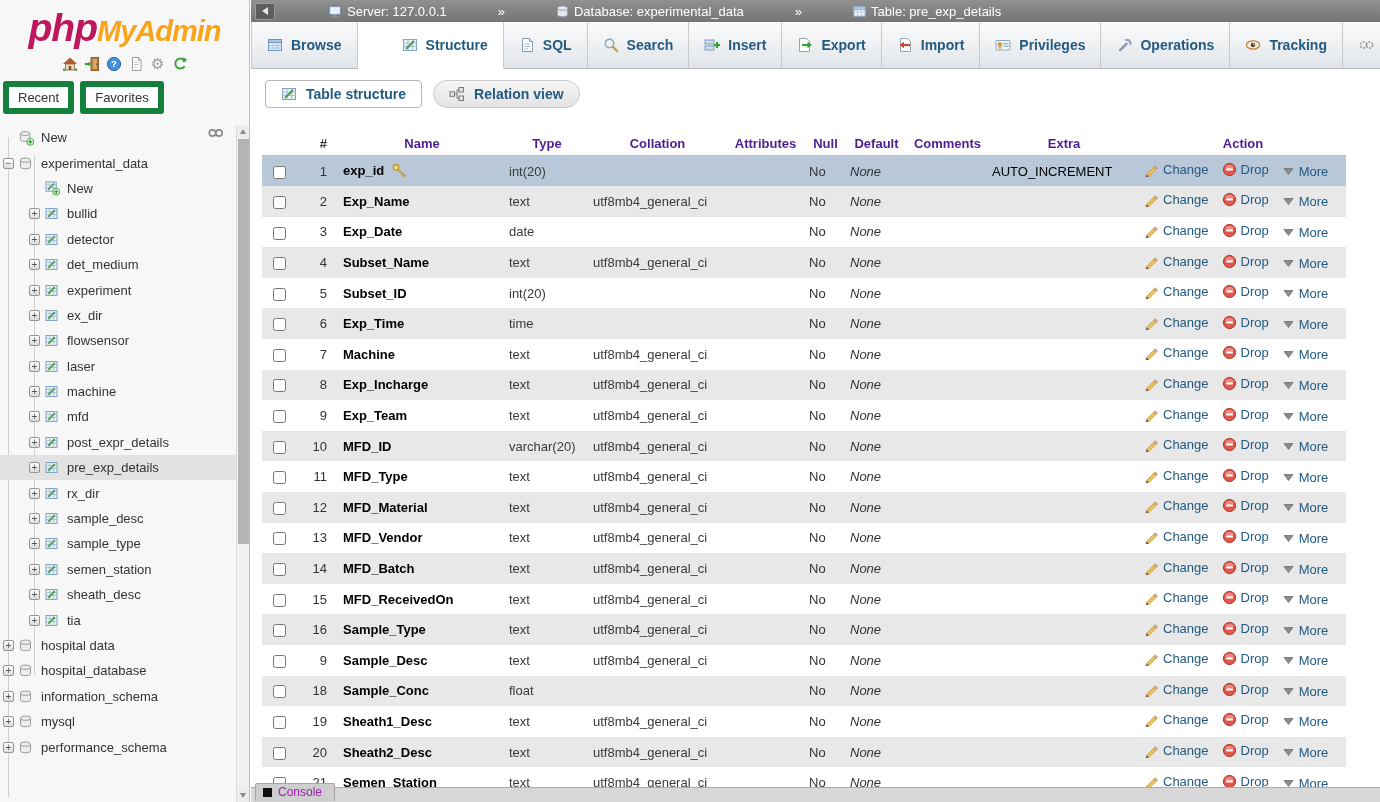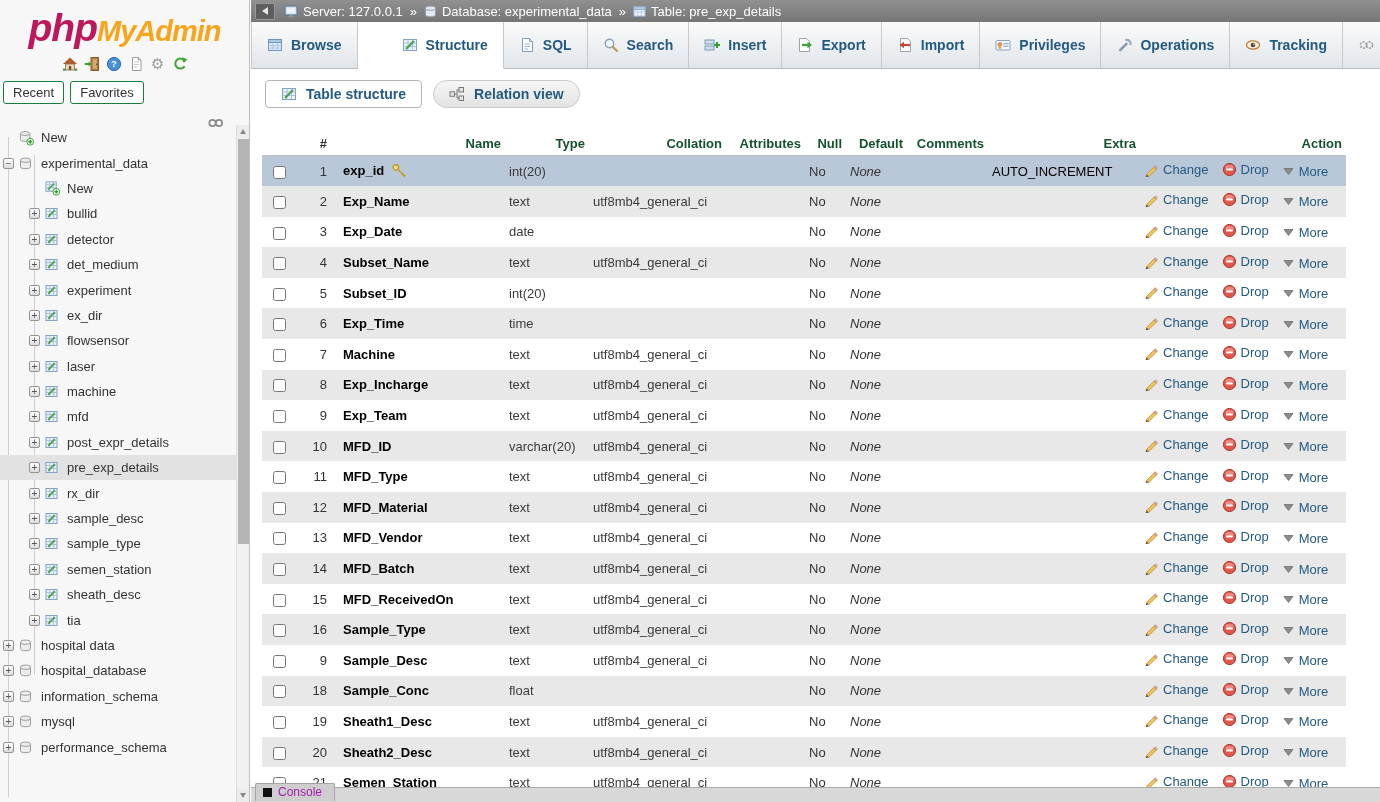--- a/index.html
+++ b/index.html
@@ -8,21 +8,21 @@
 
   
   .sidebar { position:absolute; left:0; top:0; width:250px; height:802px; background:#f7f7f7; border-right:1px solid #bdbdbd; }
   .logo-area { text-align:center; padding-top:6px; cursor:pointer; }
   .logo-php { font-size:39px; font-weight:bold; font-style:italic; color:#be185d; letter-spacing:-1px; }
   .logo-rest { font-size:29px; font-weight:bold; font-style:italic; color:#f8a51b; letter-spacing:-1px; }
   .side-toolbar { display:flex; justify-content:center; align-items:center; gap:5px; padding:5px 0 7px; }
   .side-toolbar .tbi { width:17px; height:17px; display:inline-flex; align-items:center; justify-content:center; cursor:pointer; }
   .uni-gear { color:#9a9a9a; font-size:15px; line-height:16px; }
   .side-buttons { padding:2px 3px 8px; display:flex; gap:6px; }
-  .side-buttons button { font-family:inherit; font-size:13px; color:#333; background:#fff; border:1px solid #15803d; border-radius:3px; padding:3px 9px; cursor:pointer; }
+  .side-buttons button { font-family:inherit; font-size:13px; color:#333; background:#fff; border:6px solid #15803d; border-radius:3px; padding:3px 9px; cursor:pointer; }
   .tree-head { height:24px; position:relative; }
   .tree-head .link-slot { position:absolute; right:24px; top:5px; cursor:pointer; }
   .tree { position:absolute; top:125px; bottom:0; left:0; width:237px; overflow:hidden;
           background-image:linear-gradient(#cfcfcf,#cfcfcf), linear-gradient(#cfcfcf,#cfcfcf);
           background-size:1px 660px, 1px 520px; background-position:8px 12px, 34px 30px; background-repeat:no-repeat; }
   .tree-item { height:25.4px; display:flex; align-items:center; cursor:pointer; color:#333; white-space:nowrap; }
   .tree-item.selected { background:#e2e2e2; }
   .tree-item .exp { width:11px; height:11px; flex:0 0 11px; border:1px solid #949494; border-radius:2px; background:linear-gradient(#fdfdfd,#dcdcdc); margin-right:5px; position:relative; }
   .tree-item .exp.hidden { visibility:hidden; }
   .tree-item .exp::before { position:absolute; left:0; top:-1px; width:9px; text-align:center; font-size:10px; line-height:11px; color:#555; }
@@ -34,41 +34,41 @@
   .side-scrollbar { position:absolute; right:0; top:125px; bottom:0; width:13px; background:#f1f1f1; border-left:1px solid #dcdcdc; }
   .sb-up,.sb-down { position:absolute; left:0; width:12px; height:13px; background:#ececec; cursor:pointer; }
   .sb-up { top:0; } .sb-down { bottom:0; }
   .sb-up::after,.sb-down::after { content:""; position:absolute; left:3px; }
   .sb-up::after { top:4px; border-left:3px solid transparent; border-right:3px solid transparent; border-bottom:5px solid #8a8a8a; }
   .sb-down::after { bottom:4px; border-left:3px solid transparent; border-right:3px solid transparent; border-top:5px solid #8a8a8a; }
   .sb-thumb { position:absolute; left:1px; top:14px; width:11px; height:405px; background:#b4b4b4; cursor:pointer; }
 
   
   .main { position:absolute; left:251px; top:0; right:0; bottom:0; background:#fff; }
-  .breadcrumb { height:22px; background:linear-gradient(#909090,#757575); color:#fff; display:flex; align-items:center; padding-left:4px; }
+  .breadcrumb { height:22px; background:linear-gradient(#909090,#757575); color:#fff; display:flex; align-items:center; padding-left:4px;gap:44px; }
   .collapse-btn { width:20px; height:17px; background:#5d5d5d; border:1px solid #989898; border-radius:2px; display:flex; align-items:center; justify-content:center; margin-right:9px; cursor:pointer; }
   .collapse-arrow { width:0; height:0; border-top:4px solid transparent; border-bottom:4px solid transparent; border-right:6px solid #e6e6e6; }
   .bc-item { display:inline-flex; align-items:center; gap:5px; cursor:pointer; }
   .bc-sep { margin:0 7px; color:#fff; }
   .bc-icon { display:inline-flex; }
 
   .tabbar { height:47px; background:linear-gradient(#fbfbfb,#e1e5ea); border-bottom:1px solid #bcbcbc; display:flex; }
   .tab { display:flex; align-items:center; gap:8px; padding:0 15px; font-size:14px; font-weight:bold; color:#235a81; border-right:1px solid #c9c9c9; cursor:pointer; }
   .tab:first-child { border-left:1px solid #c9c9c9; }
   .tab.active { background:#fff; border-bottom:1px solid #fff; margin-bottom:-1px;padding-left:44px; }
   .tab .tico { width:16px; height:16px; display:inline-flex; }
 
   .content { position:absolute; top:69px; left:0; right:0; bottom:0; background:#fff; overflow:hidden; }
   .subnav { padding:11px 0 0 14px; display:flex; gap:11px; align-items:center; }
   .btn-structure { display:inline-flex; align-items:center; gap:9px; background:#fff; border:1px solid #b5b5b5; border-radius:4px; padding:5px 15px; font-size:14px; font-weight:bold; color:#235a81; cursor:pointer; }
   .btn-relation { display:inline-flex; align-items:center; gap:9px; background:linear-gradient(#f6f6f6,#e3e3e3); border:1px solid #c9c9c9; border-radius:14px; padding:5px 15px; font-size:14px; font-weight:bold; color:#235a81; cursor:pointer; }
   .sicon { width:16px; height:16px; display:inline-flex; }
 
   table.struct-table { border-collapse:collapse; table-layout:fixed; width:1084px; margin:26px 0 0 11px; font-size:13px; }
-  .struct-table th { text-align:right; font-weight:bold; color:#14532d; padding:2px 4px 4px; border-bottom:1px solid #c3c3c3; height:21px; white-space:nowrap; }
+  .struct-table th { text-align:center; font-weight:bold; color:#4c1d95; padding:2px 4px 4px; border-bottom:1px solid #c3c3c3; height:21px; white-space:nowrap; }
   .struct-table th.num, .struct-table td.num { text-align:right; padding-right:12px; color:#333; }
   .struct-table td { padding:0 4px; height:30.6px; vertical-align:middle; white-space:nowrap; overflow:hidden; }
   tr.row-odd td { background:#fff; }
   tr.row-even td { background:#e8e8e8; }
   tr.row-hl td { background:#b9c8d8; }
   td.cb { padding-left:11px; }
   td.fname { font-weight:bold; color:#000; }
   td.ftype, td.fcoll { color:#3a3a3a; }
   td.fnull { color:#333; }
   td.fdef { font-style:italic; color:#333; }

